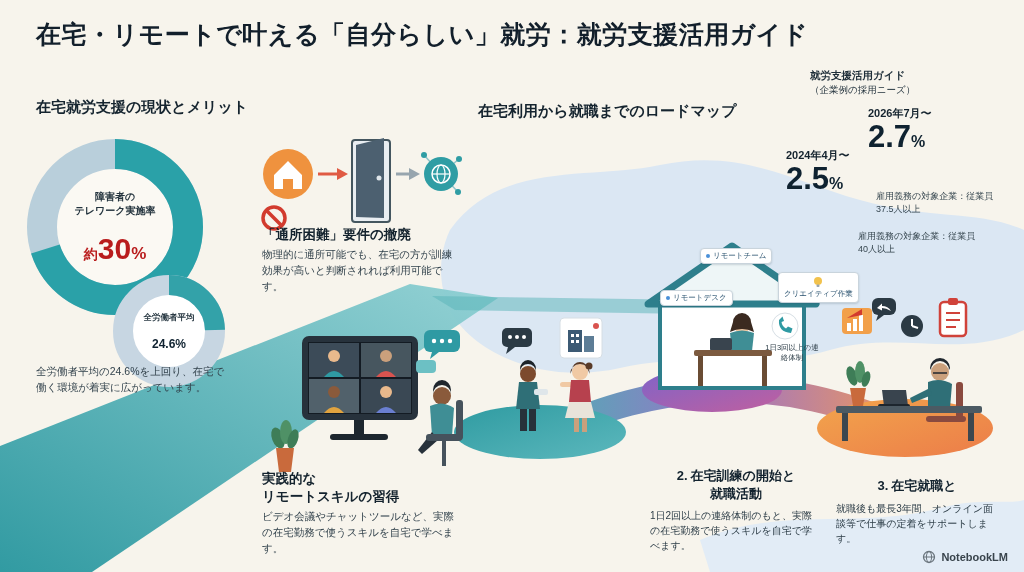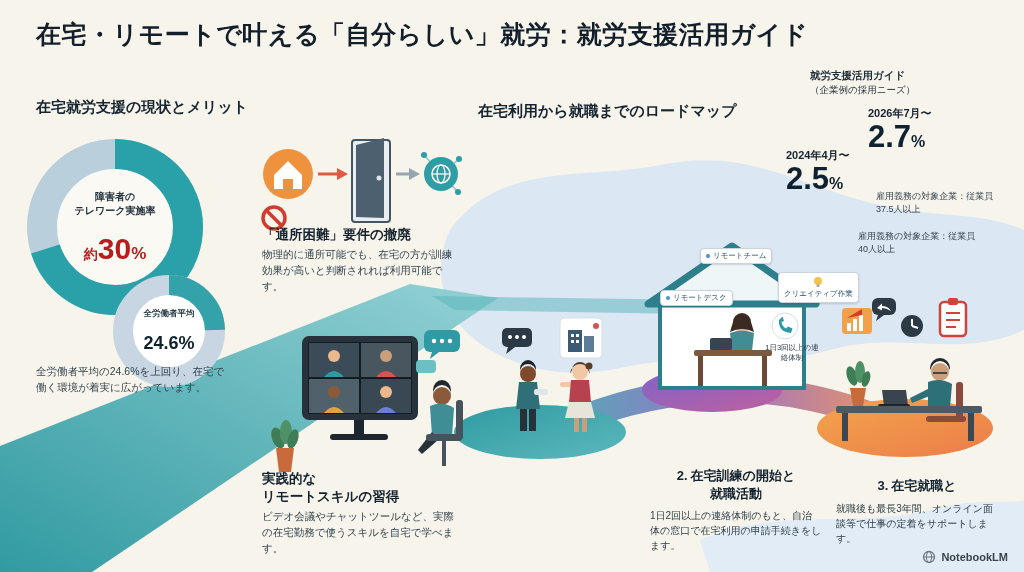--- a/index.html
+++ b/index.html
@@ -24,21 +24,21 @@
   
   .donut{position:absolute}
   .donut-center{position:absolute;left:0;top:0;width:100%;height:100%;display:flex;flex-direction:column;align-items:center;justify-content:center;text-align:center}
   .dt-l1{font-size:10px;font-weight:700;color:#24343e}
   .dt-l2{font-size:10px;font-weight:700;color:#24343e}
   .dt-value{margin-top:16px;font-weight:800;color:#b91c1c;line-height:1}
   .dt-approx{font-size:14px;font-weight:800}
   .dt-big{font-size:30px;font-weight:800}
   .dt-pct{font-size:17px;font-weight:800}
   .ds-label{font-size:8.5px;font-weight:700;color:#2a3a44}
-  .ds-value{font-size:18px;font-weight:800;color:#0f2230;margin-top:13px}
+  .ds-value{font-size:12px;font-weight:800;color:#0f2230;margin-top:13px}
 
   
   .card-heading{font-size:13.5px;font-weight:800;color:#14232e;white-space:nowrap}
   #card1-heading{left:262px;top:226px}
   #card1-body{left:262px;top:247px;width:192px;font-size:10.5px}
   #card2-heading{left:262px;top:470px;line-height:1.3}
   #card2-body{left:262px;top:509px;width:198px;font-size:10.5px}
   #left-note{left:36px;top:364px;width:198px;font-size:10.5px}
 
   
@@ -368,21 +368,21 @@
       <rect x="110" y="120" width="40" height="6" rx="3" fill="#8a4a3f"></rect>
     </g>
   </svg>
 
 
   <div class="step" id="step2">
     <div class="step-title">
       <div><span class="st-num">2.</span><span>在宅訓練の開始と</span></div>
       <div>就職活動</div>
     </div>
-    <div class="step-body">1日2回以上の連絡体制のもと、自治体の窓口で在宅利用の申請手続きをします。</div>
+    <div class="step-body">1日2回以上の連絡体制のもと、実際の在宅勤務で使うスキルを自宅で学べます。</div>
   </div>
 
   <div class="step" id="step3">
     <div class="step-title">
       <div><span class="st-num">3.</span><span>在宅就職と</span></div>
     </div>
     <div class="step-body">就職後も最長3年間、オンライン面談等で仕事の定着をサポートします。</div>
   </div>
 
   <div class="footer-brand">

